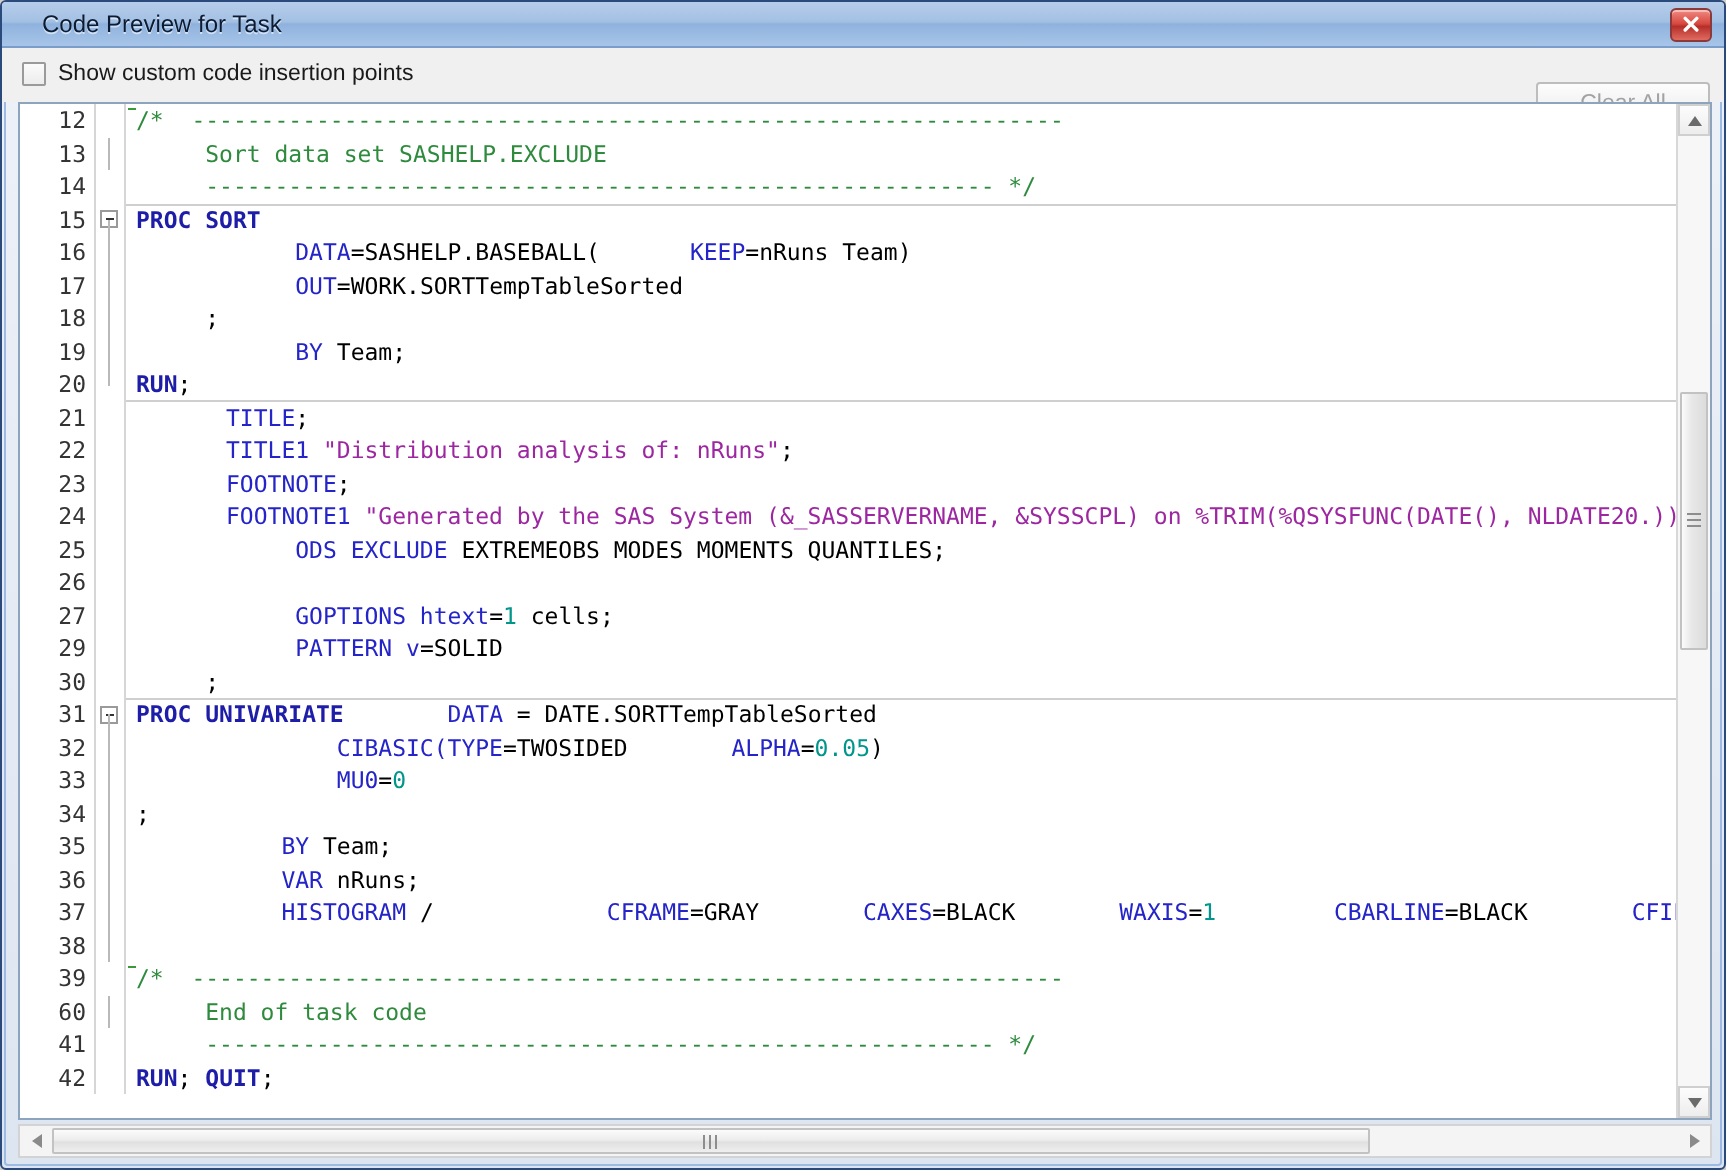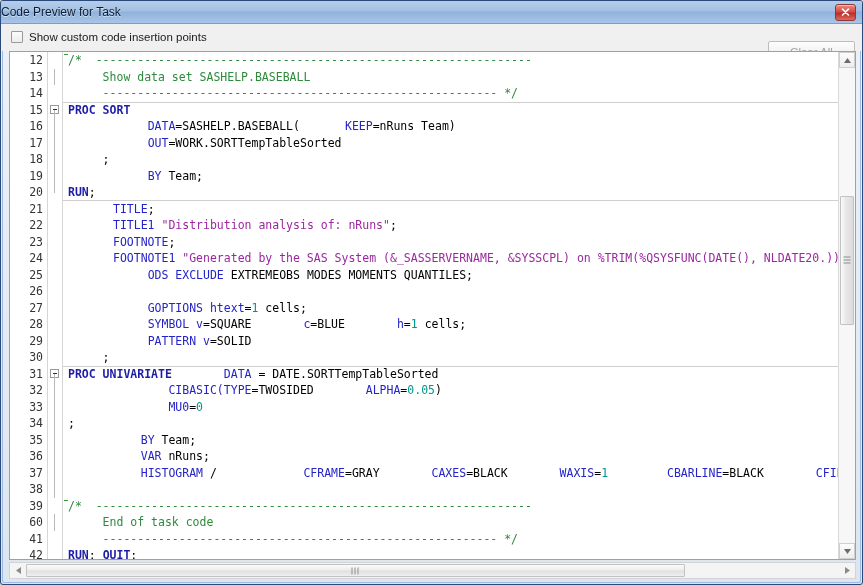--- a/index.html
+++ b/index.html
@@ -37,21 +37,21 @@
     flex: 0 0 22px;
     background: linear-gradient(to bottom,
         #b6cdea 0%, #a3c0e3 45%, #8fb2dd 50%, #a8c5e8 100%);
     border-bottom: 1px solid #7a9ec9;
     display: flex;
     align-items: center;
     border-top-left-radius: 2px;
     border-top-right-radius: 2px;
   }
   #titlebar-title {
-    margin-left: 0;
+    margin-left: 20px;
     font-size: 12px;
     color: #0b1b33;
     font-family: "Liberation Sans", sans-serif;
     white-space: nowrap;
     text-shadow: 0 1px 0 rgba(255,255,255,0.55);
   }
   #titlebar-spacer { flex: 1 1 auto; }
   #close-button {
     width: 19px; height: 15px;
     margin-right: 6px;
@@ -349,36 +349,35 @@
     </label>
     <span id="toolbar-spacer"></span>
     <div id="clear-all-button">Clear All</div>
   </div>
 
   <div id="editor-outer">
     <div id="editor-body">
       <div id="code-viewport">
         <div id="code-scroll">
             <div class="line-row"><div class="ln">12</div><div class="fold"></div><div class="code cmt-bracket"><span class="t-com">/*  ---------------------------------------------------------------</span></div></div>
-            <div class="line-row"><div class="ln">13</div><div class="fold"><span class="guide"></span></div><div class="code"><span class="t-com">     Show data set SASHELP.BASEBALL</span></div></div>
+            <div class="line-row"><div class="ln">13</div><div class="fold"><span class="guide"></span></div><div class="code"><span class="t-com">     Sort data set SASHELP.EXCLUDE</span></div></div>
             <div class="line-row"><div class="ln">14</div><div class="fold"></div><div class="code"><span class="t-com">     --------------------------------------------------------- */</span></div></div>
             <div class="line-row sep-top"><div class="ln">15</div><div class="fold"><span class="boxm"></span><span class="guide half-top"></span></div><div class="code"><span class="t-kw">PROC SORT</span></div></div>
             <div class="line-row"><div class="ln">16</div><div class="fold"><span class="guide"></span></div><div class="code"><span class="t-pln">     </span><span class="t-kw2">DATA</span><span class="t-pln">=SASHELP.BASEBALL(</span><span class="t-kw2">KEEP</span><span class="t-pln">=nRuns Team)</span></div></div>
             <div class="line-row"><div class="ln">17</div><div class="fold"><span class="guide"></span></div><div class="code"><span class="t-pln">     </span><span class="t-kw2">OUT</span><span class="t-pln">=WORK.SORTTempTableSorted</span></div></div>
             <div class="line-row"><div class="ln">18</div><div class="fold"><span class="guide"></span></div><div class="code"><span class="t-pln">     ;</span></div></div>
             <div class="line-row"><div class="ln">19</div><div class="fold"><span class="guide"></span></div><div class="code"><span class="t-pln">     </span><span class="t-kw2">BY</span><span class="t-pln"> Team;</span></div></div>
             <div class="line-row sep-bot"><div class="ln">20</div><div class="fold"><span class="guide half-bot"></span></div><div class="code"><span class="t-kw">RUN</span><span class="t-pln">;</span></div></div>
             <div class="line-row"><div class="ln">21</div><div class="fold"></div><div class="code"><span class="t-kw2">TITLE</span><span class="t-pln">;</span></div></div>
             <div class="line-row"><div class="ln">22</div><div class="fold"></div><div class="code"><span class="t-kw2">TITLE1</span><span class="t-pln"> </span><span class="t-str">"Distribution analysis of: nRuns"</span><span class="t-pln">;</span></div></div>
             <div class="line-row"><div class="ln">23</div><div class="fold"></div><div class="code"><span class="t-kw2">FOOTNOTE</span><span class="t-pln">;</span></div></div>
             <div class="line-row"><div class="ln">24</div><div class="fold"></div><div class="code"><span class="t-kw2">FOOTNOTE1</span><span class="t-pln"> </span><span class="t-str">"Generated by the SAS System (&amp;_SASSERVERNAME, &amp;SYSSCPL) on %TRIM(%QSYSFUNC(DATE(), NLDATE20.)) at %TRIM(%SYSFUNC(TIME(), NLTIMAP20.))"</span></div></div>
             <div class="line-row"><div class="ln">25</div><div class="fold"></div><div class="code"><span class="t-pln">     </span><span class="t-kw2">ODS EXCLUDE</span><span class="t-pln"> EXTREMEOBS MODES MOMENTS QUANTILES;</span></div></div>
             <div class="line-row"><div class="ln">26</div><div class="fold"></div><div class="code">&nbsp;</div></div>
             <div class="line-row"><div class="ln">27</div><div class="fold"></div><div class="code"><span class="t-pln">     </span><span class="t-kw2">GOPTIONS htext</span><span class="t-pln">=</span><span class="t-num">1</span><span class="t-pln"> cells;</span></div></div>
-            <div class="line-row"><div class="ln">28</div><div class="fold"></div><div class="code"><span class="t-pln">     </span><span class="t-kw2">SYMBOL v</span><span class="t-pln">=SQUARE </span><span class="t-kw2">c</span><span class="t-pln">=BLUE </span><span class="t-kw2">h</span><span class="t-pln">=</span><span class="t-num">1</span><span class="t-pln"> cells;</span></div></div>
             <div class="line-row"><div class="ln">29</div><div class="fold"></div><div class="code"><span class="t-pln">     </span><span class="t-kw2">PATTERN v</span><span class="t-pln">=SOLID</span></div></div>
             <div class="line-row"><div class="ln">30</div><div class="fold"></div><div class="code"><span class="t-pln">     ;</span></div></div>
             <div class="line-row sep-top"><div class="ln">31</div><div class="fold"><span class="boxm"></span><span class="guide half-top"></span></div><div class="code"><span class="t-kw">PROC UNIVARIATE</span><span class="t-pln"> </span><span class="t-kw2">DATA</span><span class="t-pln"> = DATE.SORTTempTableSorted</span></div></div>
             <div class="line-row"><div class="ln">32</div><div class="fold"><span class="guide"></span></div><div class="code"><span class="t-pln">        </span><span class="t-kw2">CIBASIC(TYPE</span><span class="t-pln">=TWOSIDED </span><span class="t-kw2">ALPHA</span><span class="t-pln">=</span><span class="t-num">0.05</span><span class="t-pln">)</span></div></div>
             <div class="line-row"><div class="ln">33</div><div class="fold"><span class="guide"></span></div><div class="code"><span class="t-pln">        </span><span class="t-kw2">MU0</span><span class="t-pln">=</span><span class="t-num">0</span></div></div>
             <div class="line-row"><div class="ln">34</div><div class="fold"><span class="guide"></span></div><div class="code"><span class="t-pln">;</span></div></div>
             <div class="line-row"><div class="ln">35</div><div class="fold"><span class="guide"></span></div><div class="code"><span class="t-pln">    </span><span class="t-kw2">BY</span><span class="t-pln"> Team;</span></div></div>
             <div class="line-row"><div class="ln">36</div><div class="fold"><span class="guide"></span></div><div class="code"><span class="t-pln">    </span><span class="t-kw2">VAR</span><span class="t-pln"> nRuns;</span></div></div>
             <div class="line-row"><div class="ln">37</div><div class="fold"><span class="guide"></span></div><div class="code"><span class="t-pln">    </span><span class="t-kw2">HISTOGRAM</span><span class="t-pln"> /      </span><span class="t-kw2">CFRAME</span><span class="t-pln">=GRAY </span><span class="t-kw2">CAXES</span><span class="t-pln">=BLACK </span><span class="t-kw2">WAXIS</span><span class="t-pln">=</span><span class="t-num">1</span><span class="t-pln">  </span><span class="t-kw2">CBARLINE</span><span class="t-pln">=BLACK </span><span class="t-kw2">CFILL</span><span class="t-pln">=BLUE </span><span class="t-kw2">PFILL</span><span class="t-pln">=SOLID ;</span></div></div>
             <div class="line-row"><div class="ln">38</div><div class="fold"><span class="guide"></span></div><div class="code">&nbsp;</div></div>

